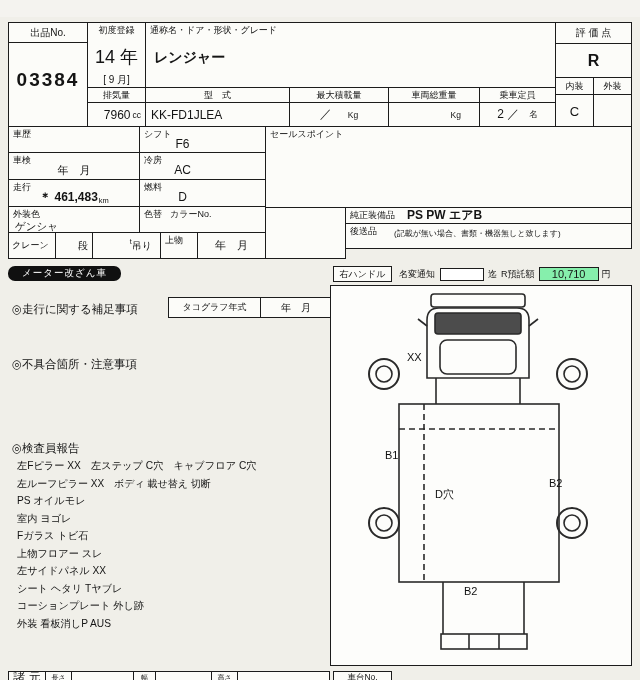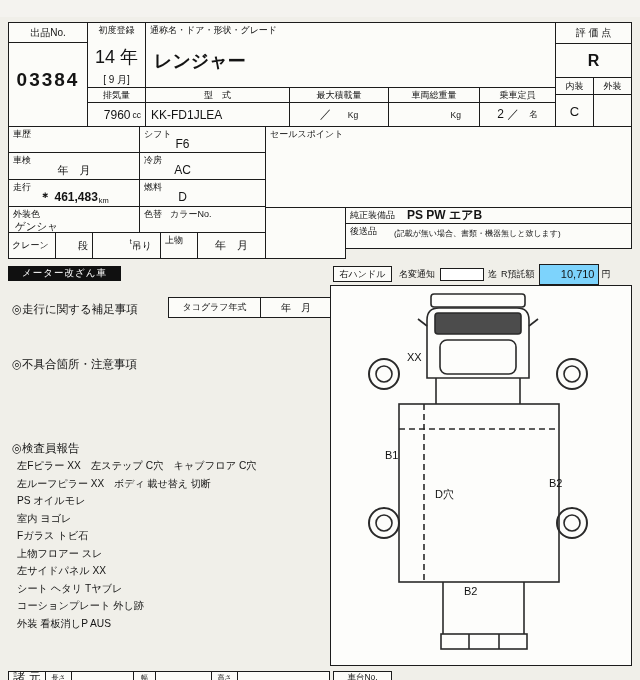--- a/index.html
+++ b/index.html
@@ -1,19 +1,19 @@
 <!DOCTYPE html>
 <html><head>
 <meta charset="utf-8">
 <style>
   html,body{margin:0;padding:0;background:#f4f3ef;}
   .sheet{position:relative;width:640px;height:680px;background:#f0efe9;
          font-family:"Liberation Sans","DejaVu Sans",sans-serif;color:#141414;overflow:hidden;margin-top:17px;}
   .cell{position:absolute;box-sizing:border-box;border:1px solid #1c1c1c;background:#fcfcf9;}
-  .abs{position:absolute;box-sizing:border-box;}
+  .abs{position:absolute;box-sizing:border-box;border-radius:7px;}
   .lab{font-size:9px;line-height:1;}
   .tl{position:absolute;top:3px;left:4px;}
   .cen{display:flex;align-items:center;justify-content:center;}
   .unit{font-size:8.5px;}
   .val{font-size:12px;}
   .nowrap{white-space:nowrap;}
   svg text{font-family:"Liberation Sans","DejaVu Sans",sans-serif;}
 </style>
 </head>
 <body>
@@ -26,21 +26,21 @@
   </div>
 
   <div class="cell" style="left:87px;top:5px;width:59px;height:66px">
     <div class="cen lab" style="height:14px">初度登録</div>
     <div style="text-align:center;font-size:18px;margin-top:8px">14 年</div>
     <div style="text-align:center;font-size:10px;margin-top:4px">[ 9 月]</div>
   </div>
 
   <div class="cell" style="left:145px;top:5px;width:411px;height:66px">
     <div class="tl lab">通称名・ドア・形状・グレード</div>
-    <div style="margin:26px 0 0 8px;font-size:18px;font-weight:600">レンジャー</div>
+    <div style="margin:26px 0 0 8px;font-size:14px;font-weight:600">レンジャー</div>
   </div>
 
   <div class="cell cen" style="left:555px;top:5px;width:77px;height:22px;font-size:10px">評 価 点</div>
   <div class="cell cen" style="left:555px;top:26px;width:77px;height:35px;font-size:16px;font-weight:600">R</div>
 
   <div class="cell" style="left:555px;top:60px;width:77px;height:50px">
     <div style="display:flex;height:16px;border-bottom:1px solid #1c1c1c">
       <div class="cen lab" style="width:50%;border-right:1px solid #1c1c1c">内装</div>
       <div class="cen lab" style="width:50%">外装</div>
     </div>
@@ -155,21 +155,21 @@
   </div>
 
   <div class="abs cen" style="left:8px;top:249px;width:113px;height:15px;background:#101010;color:#fff;font-size:9.5px;letter-spacing:1px">メーター改ざん車</div>
 
   <div class="abs" style="left:333px;top:248px;width:300px;height:18px;display:flex;align-items:center">
     <div class="cen" style="width:59px;height:16px;border:1px solid #1c1c1c;background:#fcfcf9;font-size:9px;box-sizing:border-box">右ハンドル</div>
     <span style="font-size:9px;margin-left:7px">名変通知</span>
     <div style="width:44px;height:13px;border:1px solid #1c1c1c;background:#fff;margin-left:5px;box-sizing:border-box"></div>
     <span style="font-size:9px;margin-left:4px">迄</span>
     <span style="font-size:9px;margin-left:4px">R預託額</span>
-    <div style="width:60px;height:21px;border:1px solid #1c1c1c;background:#7dd3fc;margin-left:4px;box-sizing:border-box;display:flex;align-items:center;justify-content:flex-end;padding-right:3px;font-size:11px">10,710</div>
+    <div style="width:60px;height:14px;border:1px solid #1c1c1c;background:#86efac;margin-left:4px;box-sizing:border-box;display:flex;align-items:center;justify-content:flex-end;padding-right:12px;font-size:11px">10,710</div>
     <span style="font-size:9px;margin-left:3px">円</span>
   </div>
 
   <div class="abs" style="left:12px;top:285px;font-size:11.5px">◎走行に関する補足事項</div>
 
   <div class="cell cen" style="left:168px;top:280px;width:93px;height:21px;font-size:9px">タコグラフ年式</div>
   <div class="cell cen" style="left:260px;top:280px;width:72px;height:21px;font-size:10px">年　月</div>
 
   <div class="abs" style="left:12px;top:340px;font-size:11.5px">◎不具合箇所・注意事項</div>
   <div class="abs" style="left:12px;top:424px;font-size:11.5px">◎検査員報告</div>

